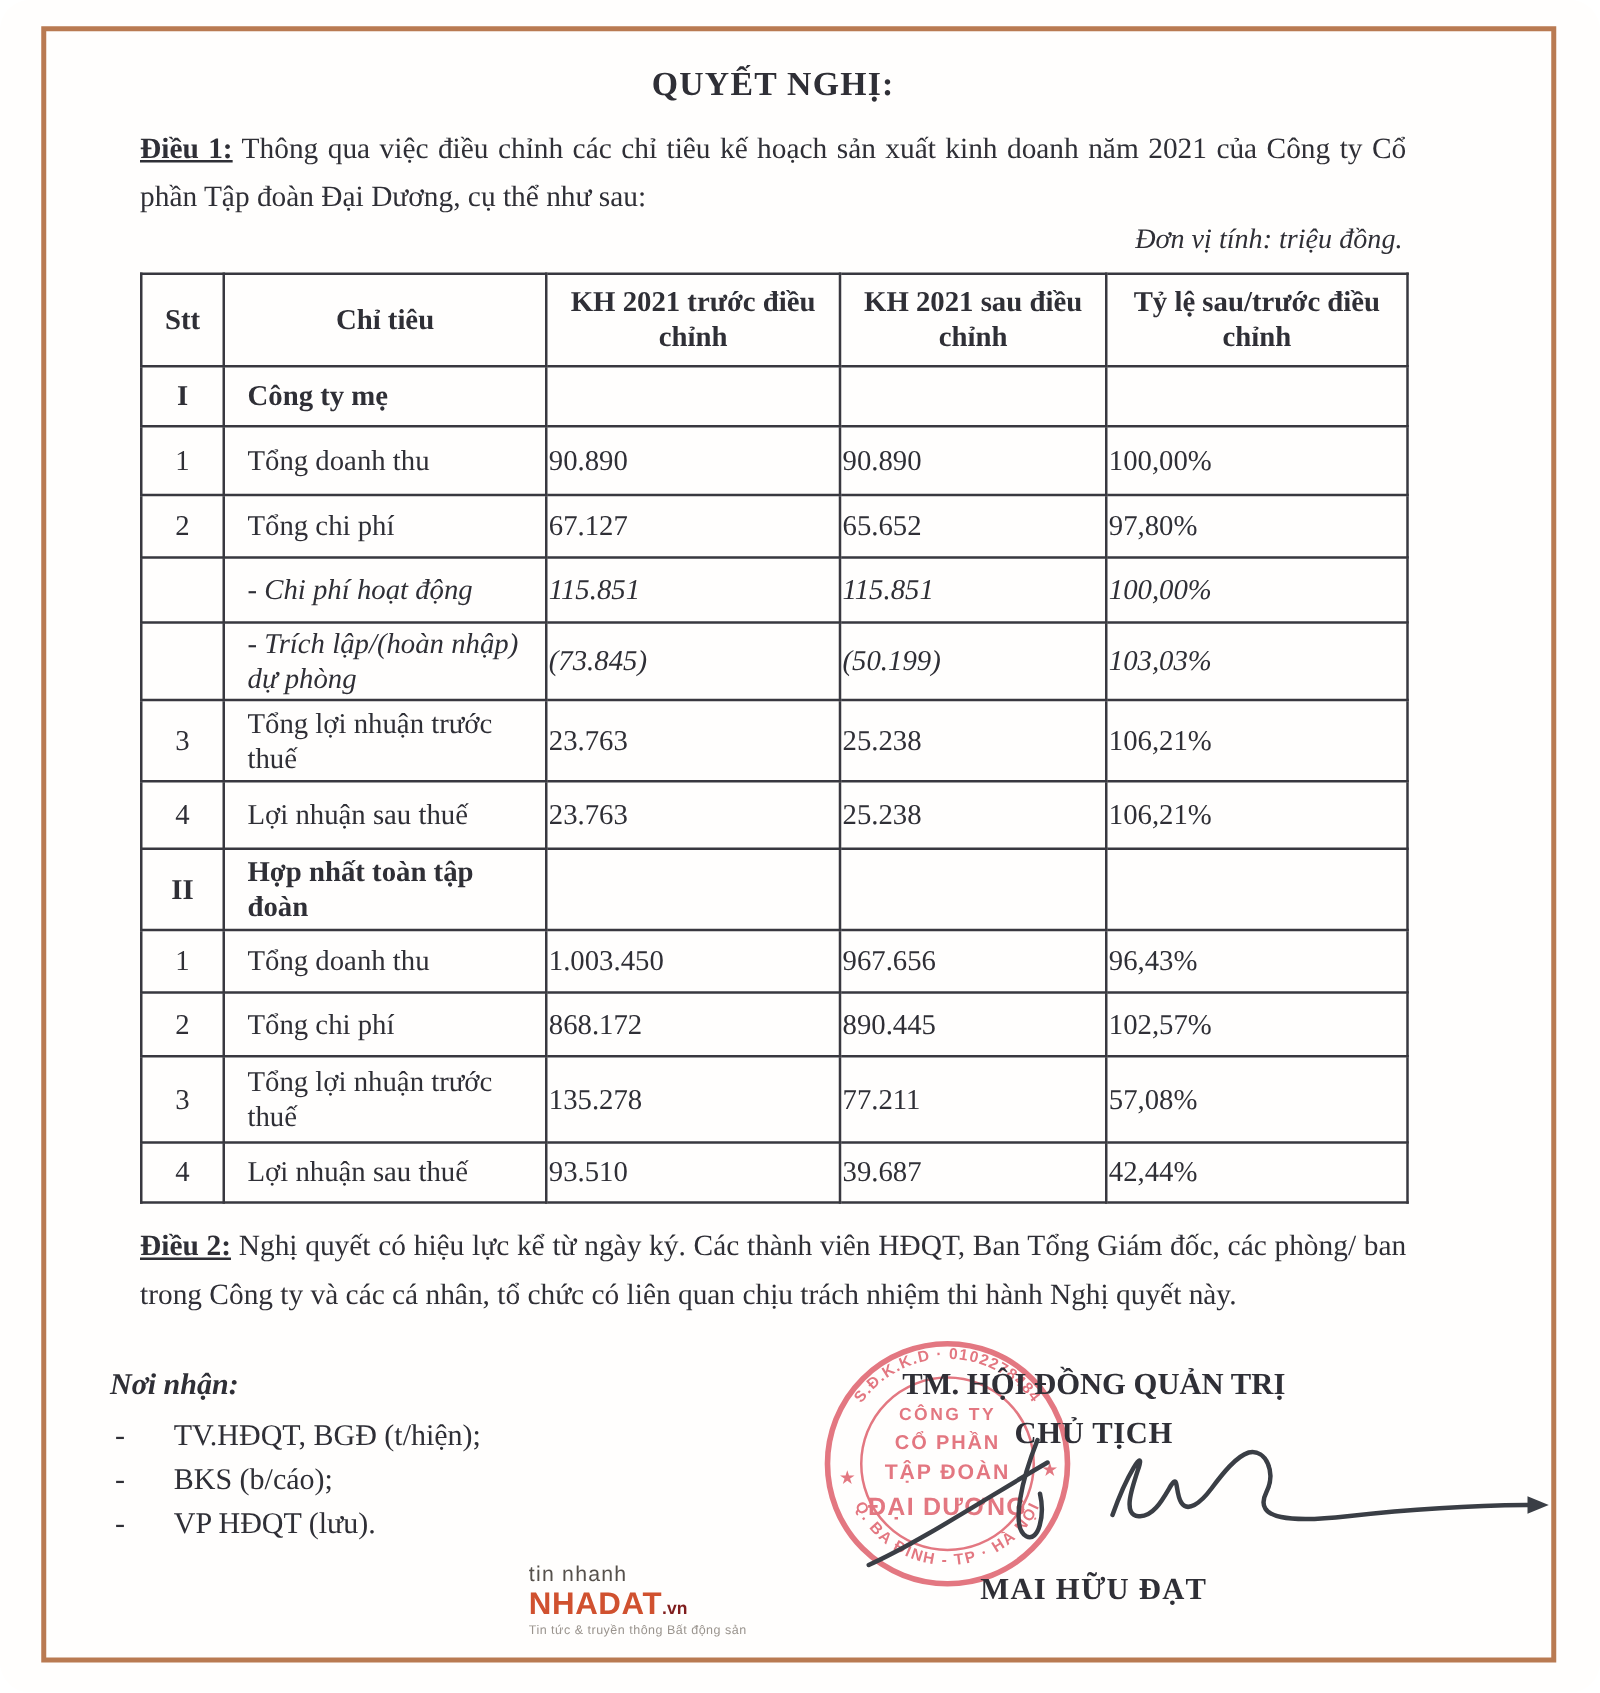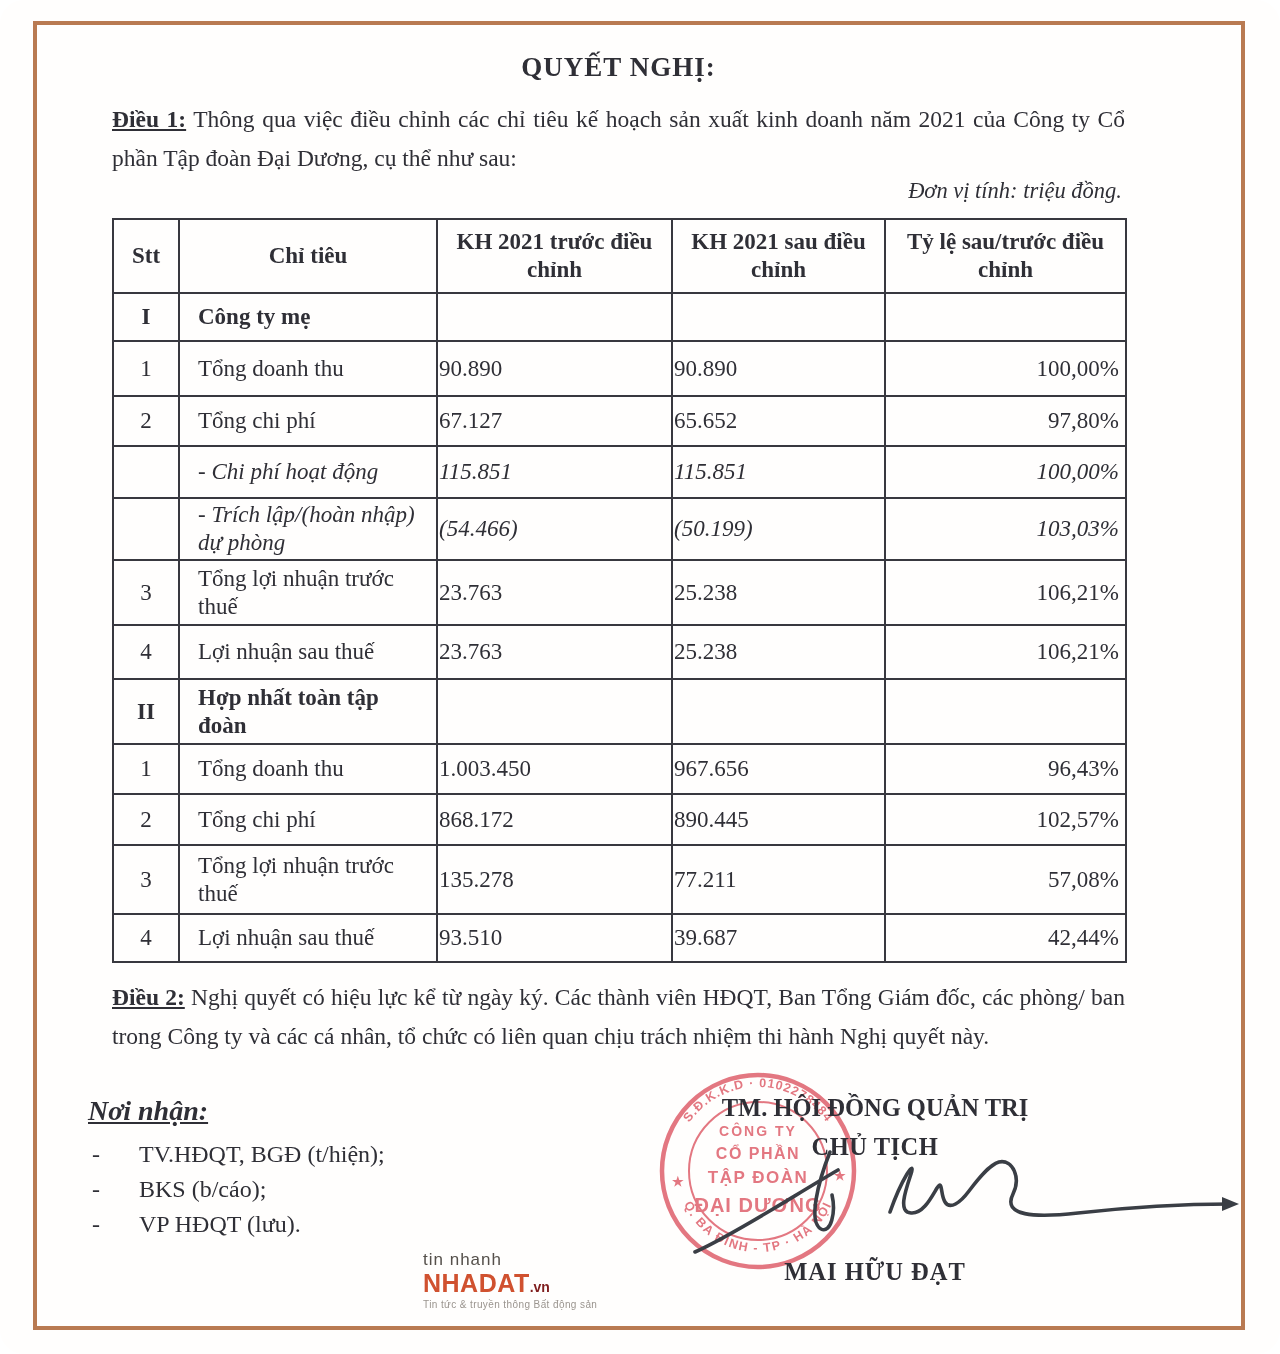--- a/index.html
+++ b/index.html
@@ -45,26 +45,26 @@
   tbody tr:nth-child(6){height:65px;}
   tbody tr:nth-child(7){height:54px;}
   tbody tr:nth-child(8){height:65px;}
   tbody tr:nth-child(9){height:50px;}
   tbody tr:nth-child(10){height:51px;}
   tbody tr:nth-child(11){height:69px;}
   tbody tr:nth-child(12){height:48px;}
   td.c-stt{text-align:center;}
   td.c-name{text-align:left;padding-left:18px;padding-right:8px;}
   td.c-before,td.c-after{text-align:left;padding-right:24px;}
-  td.c-ratio{text-align:right;padding-right:6px;}
+  td.c-ratio{padding-right:6px;}
   tr.section td{font-weight:bold;}
   tr.italic td{font-style:italic;}
   
   .recipients{position:absolute;left:88px;top:1095px;font-size:23px;}
-  .recipients .head{font-weight:bold;font-style:italic;text-decoration:underline;font-size:28px;}
+  .recipients .head{font-weight:bold;font-style:italic;font-size:24px;}
   .recipients ul{list-style:none;margin:10px 0 0 0;padding:0;}
   .recipients li{line-height:35px;font-size:24px;}
   .recipients li .dash{display:inline-block;width:47px;padding-left:4px;}
   
   .sig-head{
     position:absolute;left:700px;top:1093px;width:350px;text-align:center;
     font-weight:bold;font-size:24.5px;line-height:30px;
   }
   .sig-head .pos{margin-top:9px;letter-spacing:0.5px;}
   .sig-name{
@@ -138,21 +138,21 @@
         <tr class="italic">
           <td class="c-stt"></td>
           <td class="c-name">- Chi phí hoạt động</td>
           <td class="c-before">115.851</td>
           <td class="c-after">115.851</td>
           <td class="c-ratio">100,00%</td>
         </tr>
         <tr class="italic">
           <td class="c-stt"></td>
           <td class="c-name">- Trích lập/(hoàn nhập) dự phòng</td>
-          <td class="c-before">(54.466)</td>
+          <td class="c-before">(73.845)</td>
           <td class="c-after">(50.199)</td>
           <td class="c-ratio">103,03%</td>
         </tr>
         <tr>
           <td class="c-stt">3</td>
           <td class="c-name">Tổng lợi nhuận trước thuế</td>
           <td class="c-before">23.763</td>
           <td class="c-after">25.238</td>
           <td class="c-ratio">106,21%</td>
         </tr>

